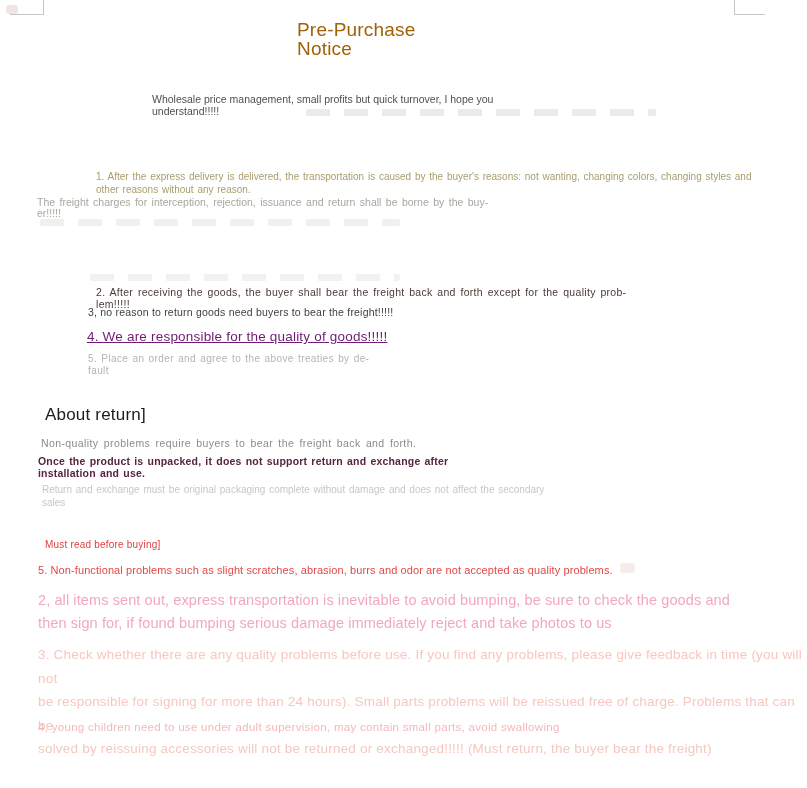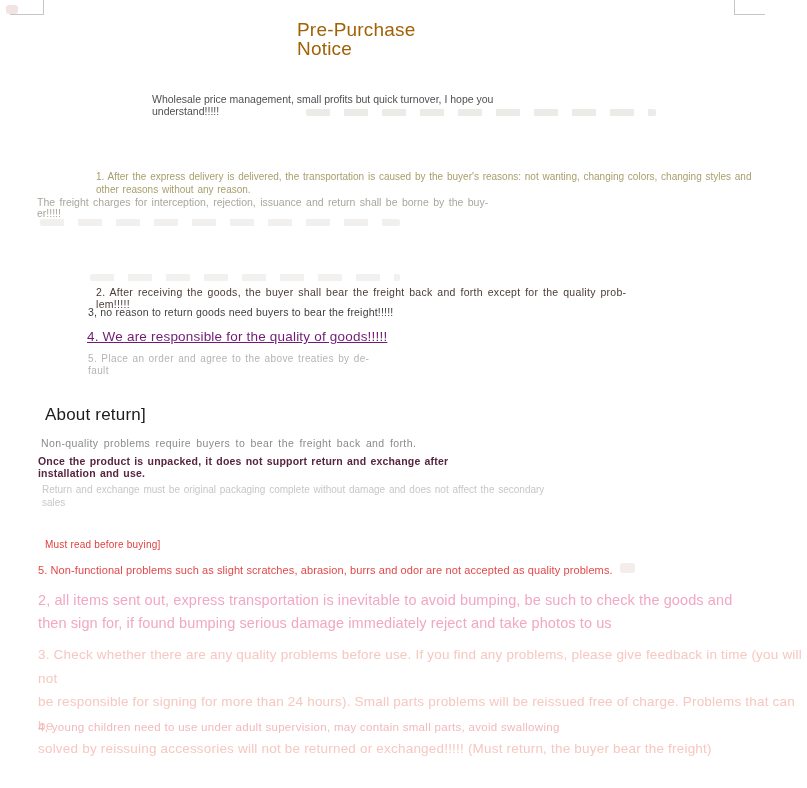--- a/index.html
+++ b/index.html
@@ -173,21 +173,21 @@
     <div>Return and exchange must be original packaging complete without damage and does not affect the secondary</div>
     <div>sales</div>
   </div>
 
   <div class="abs must-read">Must read before buying]</div>
 
   <div class="abs red-item1">5. Non-functional problems such as slight scratches, abrasion, burrs and odor are not accepted as quality problems.</div>
   <div class="ghost-blob" style="left:620px;top:563px;width:15px;height:10px;background:#f5ecec;"></div>
 
   <div class="abs pink-item2">
-    <div>2, all items sent out, express transportation is inevitable to avoid bumping, be such to check the goods and</div>
+    <div>2, all items sent out, express transportation is inevitable to avoid bumping, be sure to check the goods and</div>
     <div>then sign for, if found bumping serious damage immediately reject and take photos to us</div>
   </div>
 
   <div class="abs pink-item3">
     <div>3. Check whether there are any quality problems before use. If you find any problems, please give feedback in time (you will not</div>
     <div>be responsible for signing for more than 24 hours). Small parts problems will be reissued free of charge. Problems that can be</div>
     <div>solved by reissuing accessories will not be returned or exchanged!!!!! (Must return, the buyer bear the freight)</div>
   </div>
 
   <div class="abs pink-item4">4, young children need to use under adult supervision, may contain small parts, avoid swallowing</div>

